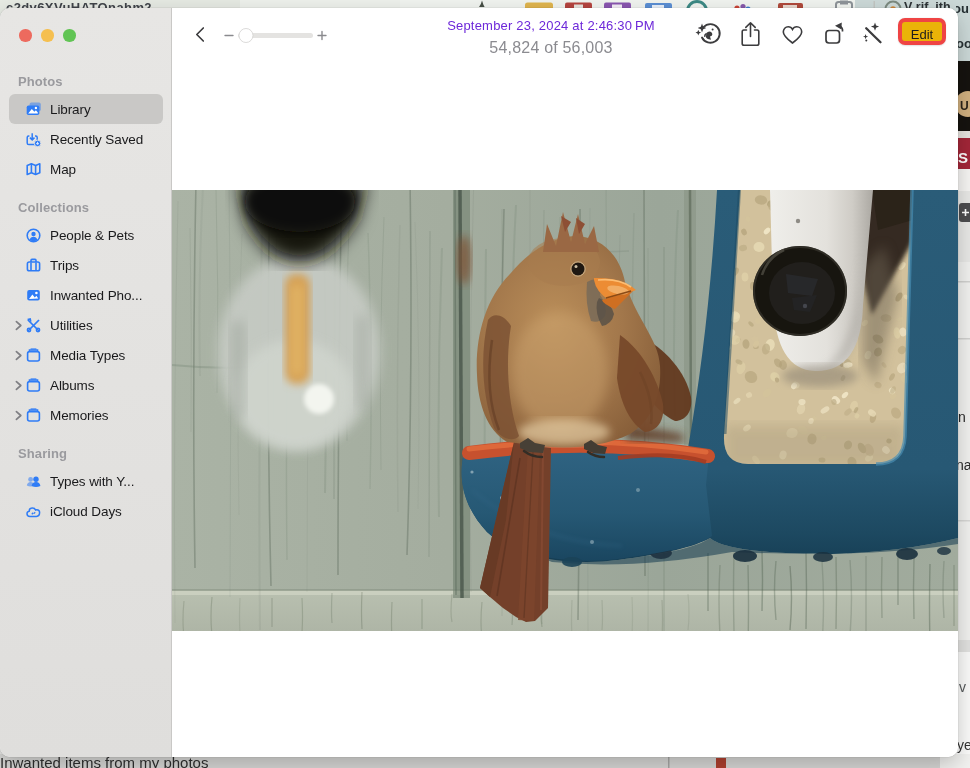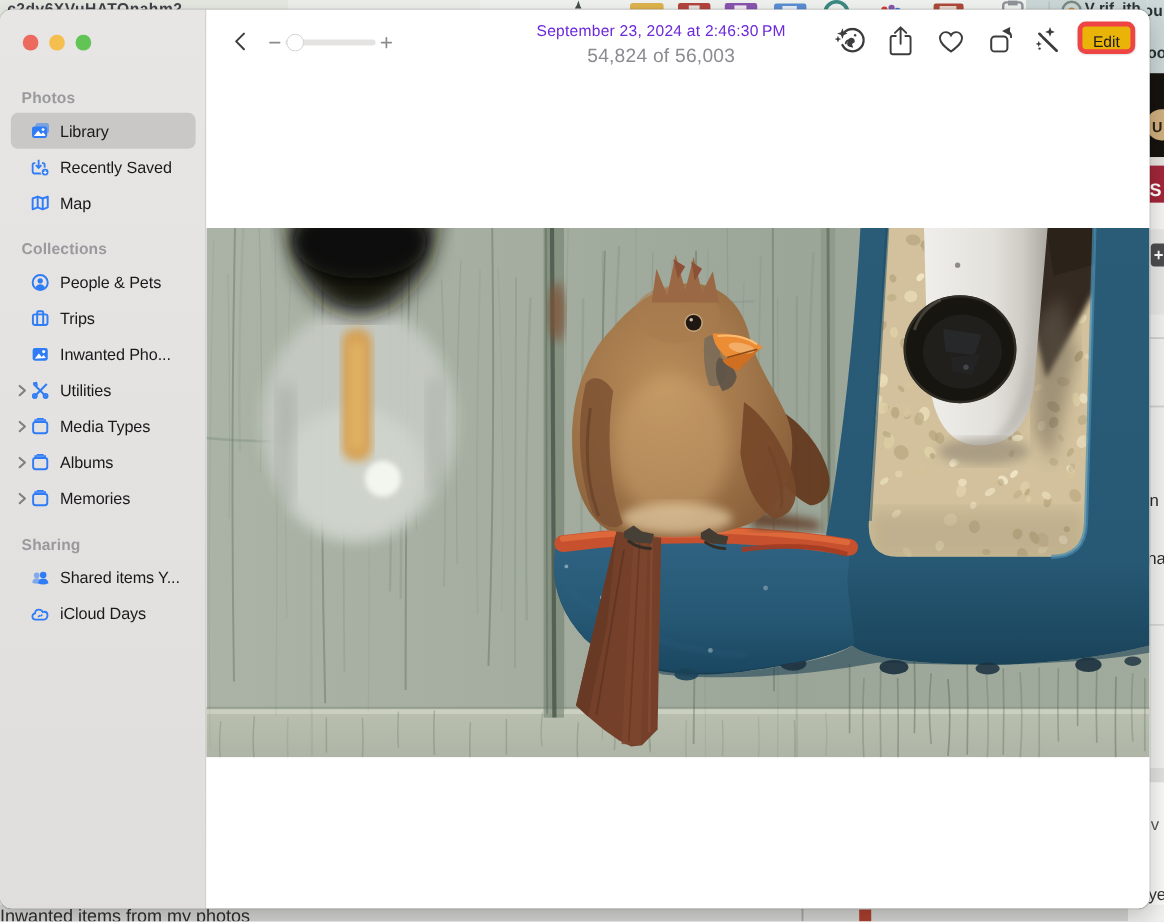--- a/index.html
+++ b/index.html
@@ -225,21 +225,21 @@
           </div>
           <div class="shead">Sharing</div>
           <div class="row">
             <span class="chv"></span>
             <svg class="ric" width="17" height="17" viewBox="0 0 17 17">
               <circle cx="5.6" cy="6.4" r="2.4" fill="#2f7cf6" opacity="0.55"></circle>
               <path d="M1.8,12.6 Q2.4,8.9 5.6,8.9 Q8.8,8.9 9.4,12.6 Q5.6,14.4 1.8,12.6 Z" fill="#2f7cf6" opacity="0.55"></path>
               <circle cx="11" cy="6.2" r="2.7" fill="#2f7cf6"></circle>
               <path d="M6.6,13 Q7.2,9 11,9 Q14.8,9 15.4,13 Q11,15.2 6.6,13 Z" fill="#2f7cf6"></path>
             </svg>
-            <span class="rlab">Shared items Y...</span>
+            <span class="rlab">Types with Y...</span>
           </div>
           <div class="row">
             <span class="chv"></span>
             <svg class="ric" width="17" height="17" viewBox="0 0 17 17">
               <path d="M5,13.4 Q2,13.4 2,10.8 Q2,8.6 4.2,8.2 Q4.2,5 7.4,5 Q9.8,5 10.6,7 Q11,6.8 11.8,6.8 Q14.6,6.8 14.6,9.6 Q14.6,13.4 11.4,13.4 Z" fill="none" stroke="#2f7cf6" stroke-width="1.5"></path>
               <path d="M6.8,11.2 L8.2,9.8 M8.8,10.6 L10.2,9.2" stroke="#2f7cf6" stroke-width="1.3"></path>
             </svg>
             <span class="rlab">iCloud Days</span>
           </div>
         </div>

